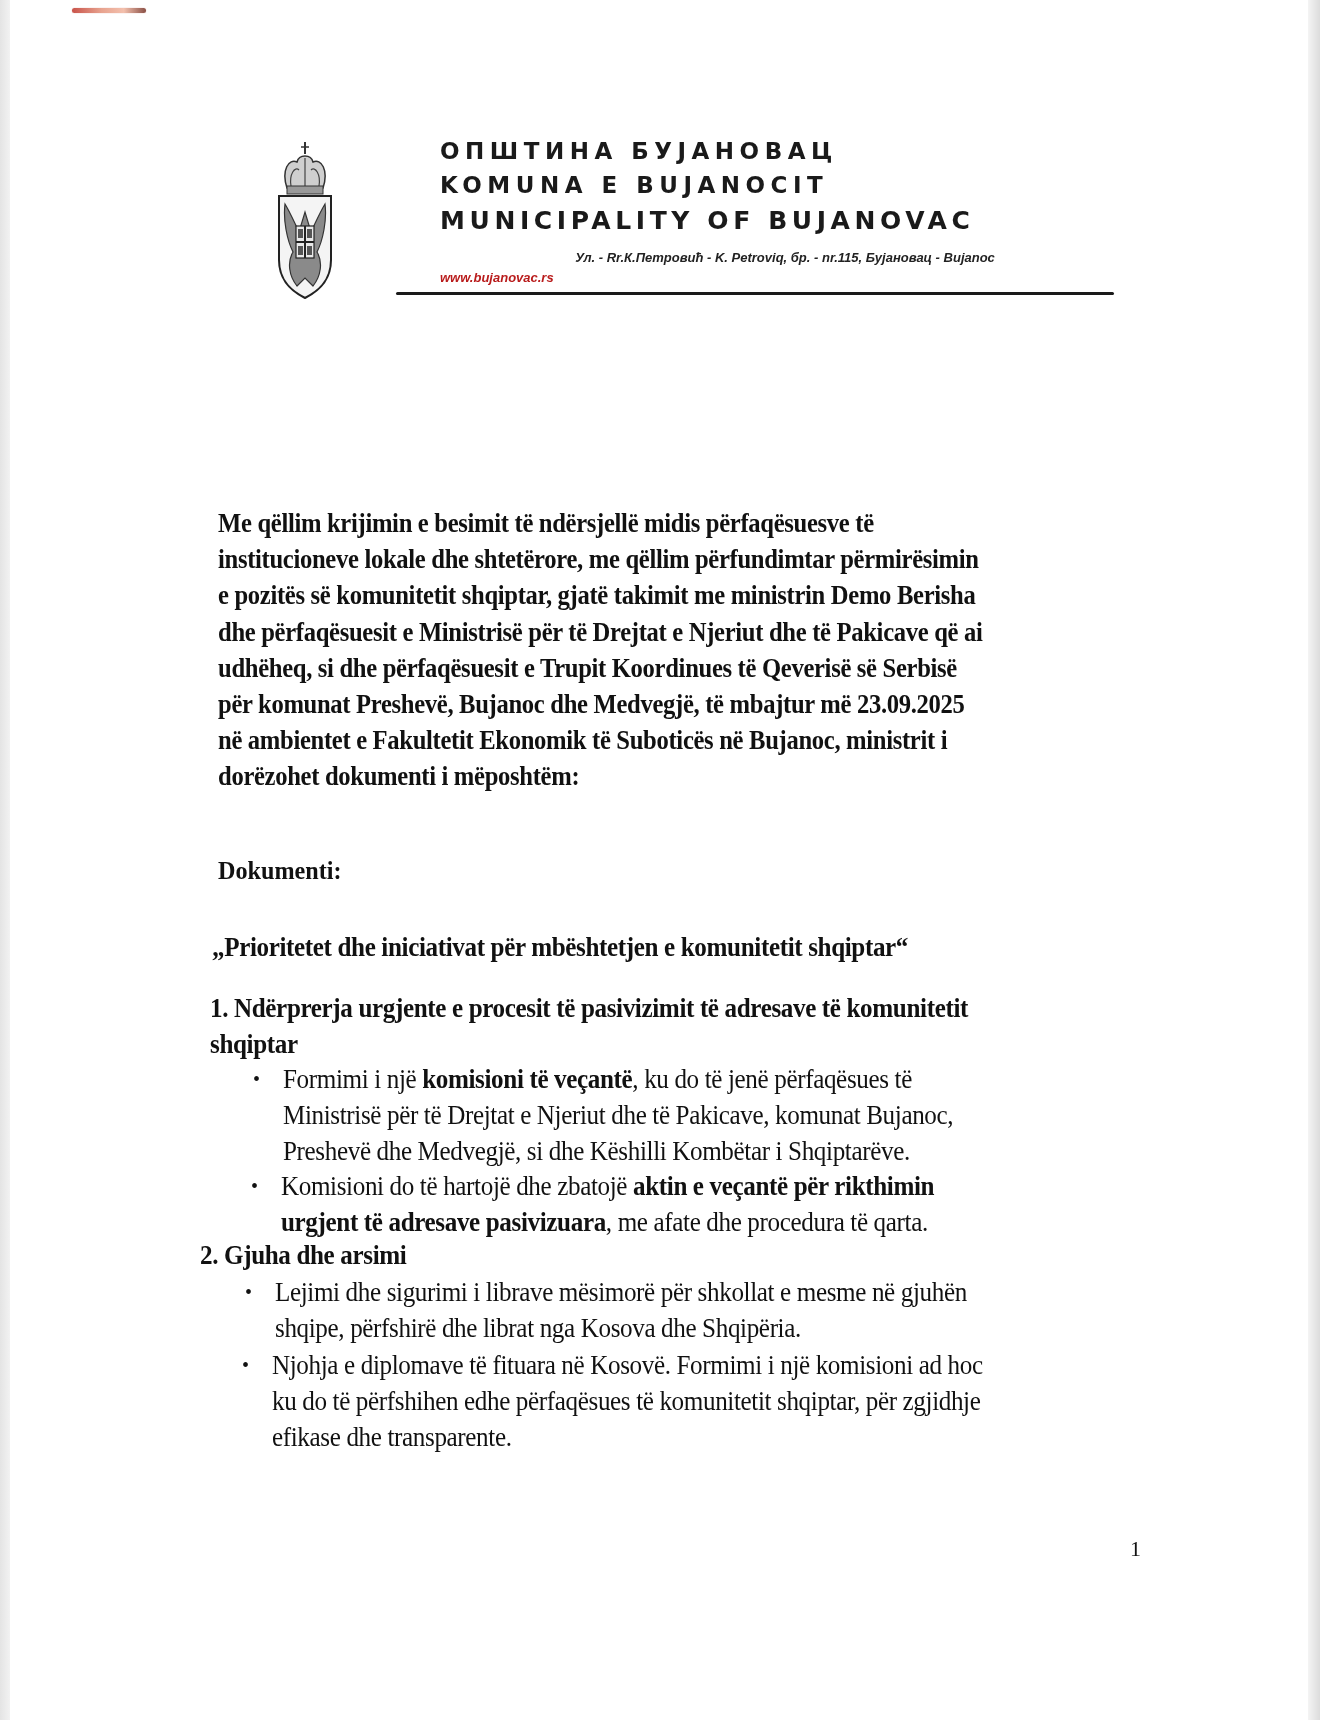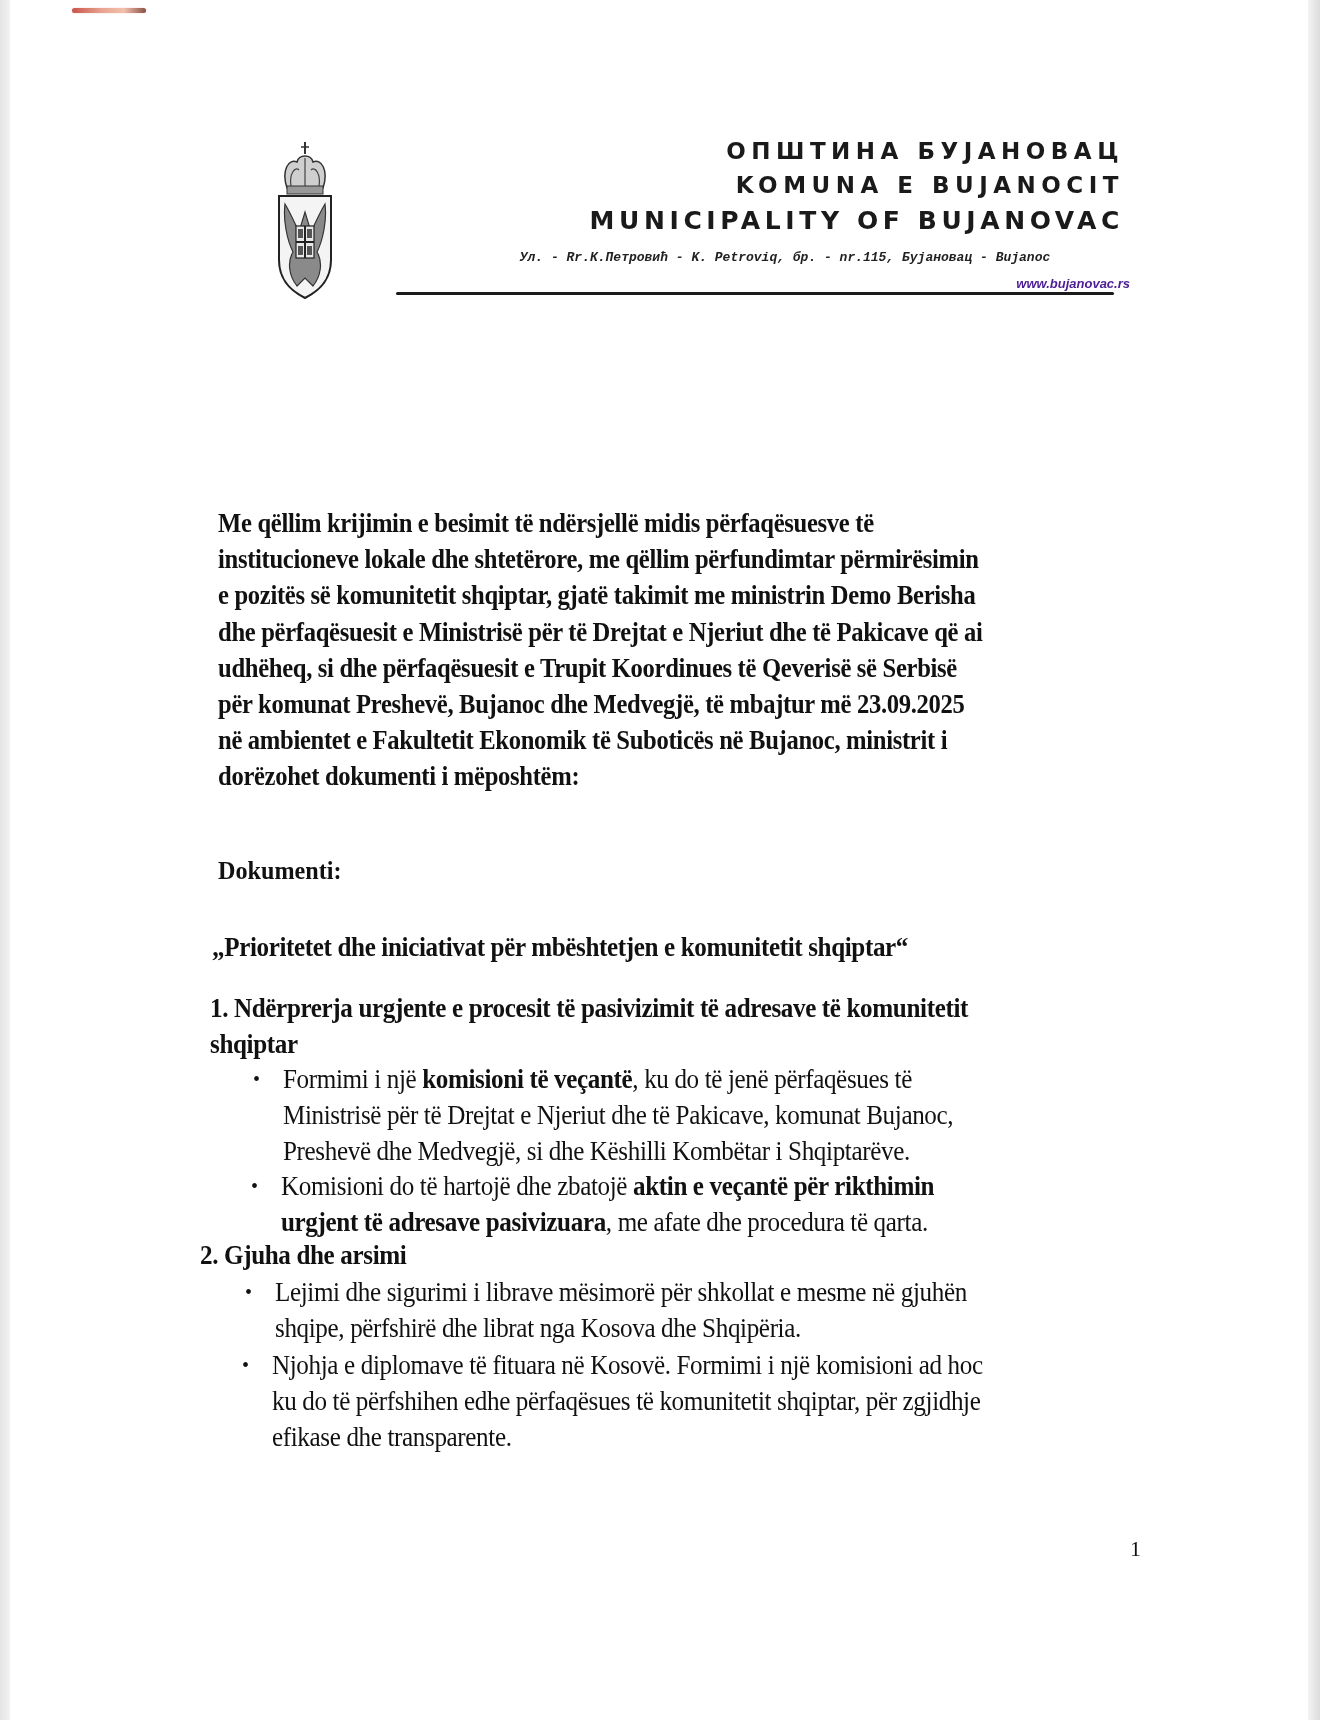--- a/index.html
+++ b/index.html
@@ -36,54 +36,54 @@
       box-shadow: 0 0 1px #d5877a;
     }
     
     .crest {
       position: absolute;
       left: 277px; top: 140px;
       width: 56px; height: 160px;
     }
     .lh-title {
       position: absolute;
-      left: 454px; width: 670px;
-      text-align: right;
+      left: 440px; width: 670px;
+      text-align: left;
       font-family: "DejaVu Sans", sans-serif;
       font-weight: bold;
       font-size: 23px;
       letter-spacing: 5.5px;
       color: #1a1a1a;
       white-space: nowrap;
     }
     .lh-1 { top: 138px; }
     .lh-2 { top: 172px; }
     .lh-3 { top: 206px; letter-spacing: 4.6px; font-size: 25px; }
     .lh-addr {
       position: absolute;
       left: 440px; width: 690px;
       top: 250px;
       text-align: center;
-      font-family: Liberation Mono, monospace;
+      font-family: Liberation Sans, sans-serif;
       font-style: italic;
       font-weight: bold;
       font-size: 13px;
       color: #222;
       white-space: nowrap;
     }
     .lh-web {
       position: absolute;
       left: 440px; width: 690px;
-      top: 276px;
-      text-align: right;
+      top: 270px;
+      text-align: left;
       font-family: "Liberation Sans", sans-serif;
       font-style: italic;
       font-weight: bold;
       font-size: 13px;
-      color: #4c1d95;
+      color: #b91c1c;
     }
     .lh-rule {
       position: absolute;
       left: 396px; top: 292px;
       width: 718px; height: 3px;
       background: #1a1a1a;
       border-radius: 2px;
     }
     
     .intro {

